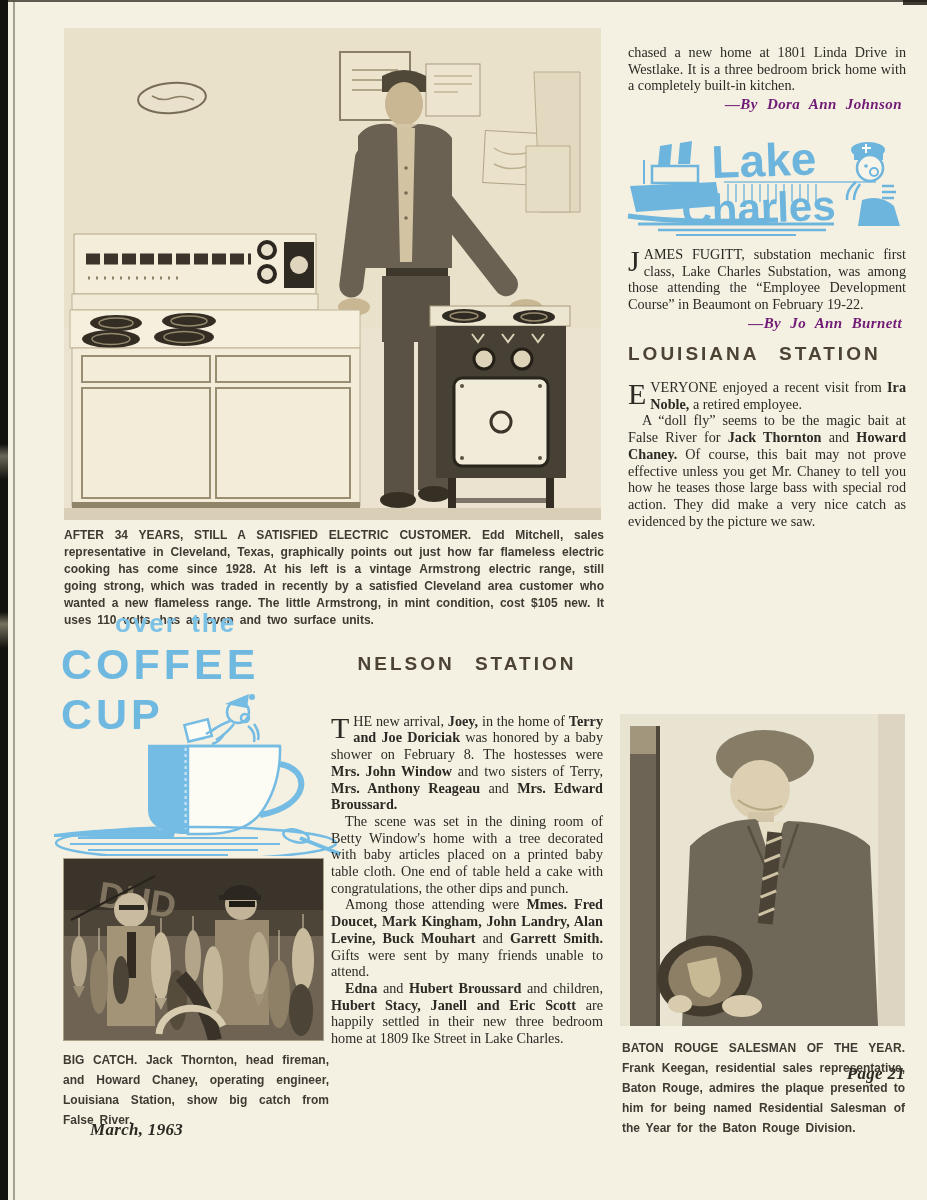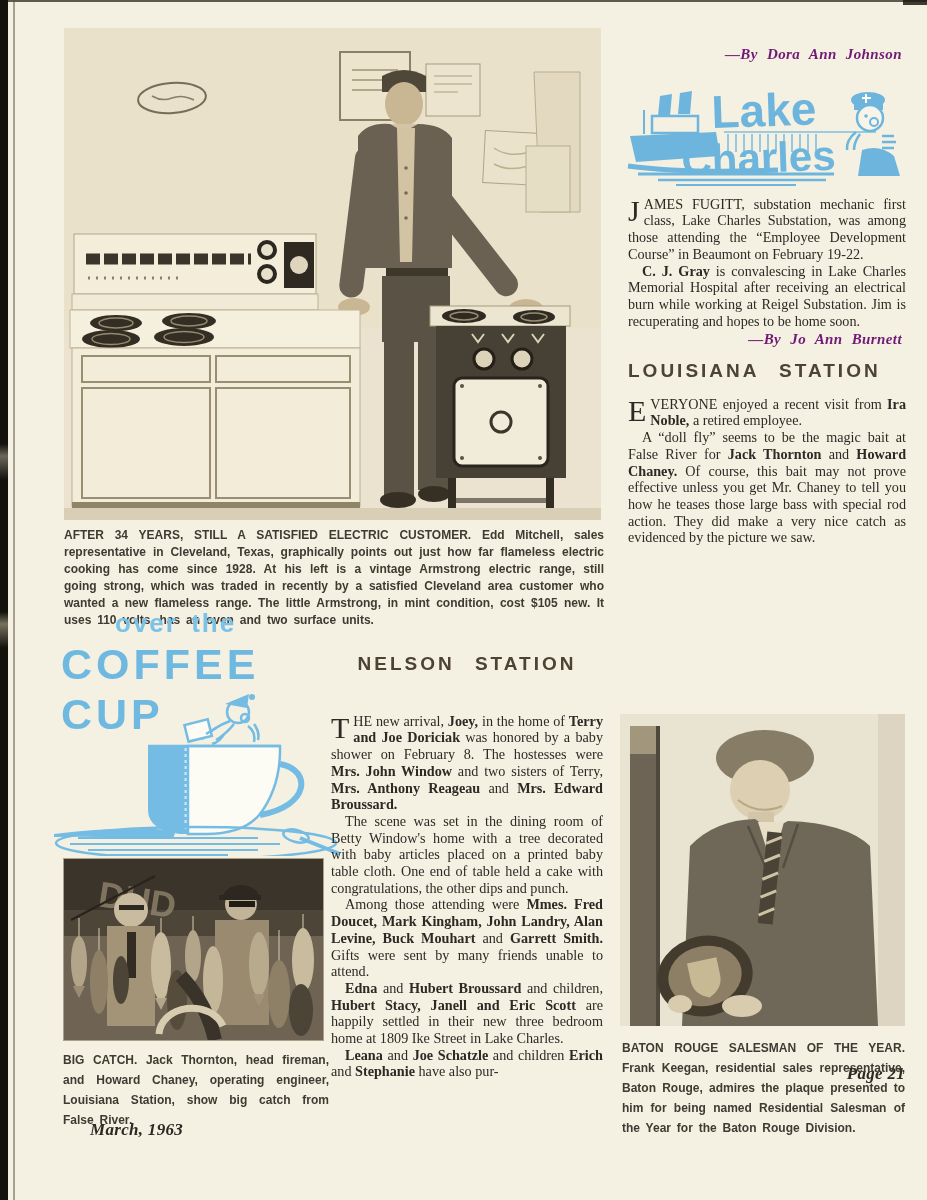--- a/index.html
+++ b/index.html
@@ -239,24 +239,24 @@
 
   <div class="footer-left footer-txt">March, 1963</div>
   <div class="footer-right footer-txt">Page 21</div>
 
   <div class="center-col body-copy">
     <div class="station-heading">NELSON STATION</div>
     <p><span class="dropcap">T</span><span><span>HE new arrival, </span><span class="bseg">Joey,</span><span> in the home of </span><span class="bseg">Terry and Joe Doriciak</span><span> was honored by a baby shower on February 8. The hostesses were </span><span class="bseg">Mrs. John Window</span><span> and two sisters of Terry, </span><span class="bseg">Mrs. Anthony Reageau</span><span> and </span><span class="bseg">Mrs. Edward Broussard.</span></span></p>
     <p class="ind">The scene was set in the dining room of Betty Window's home with a tree decorated with baby articles placed on a printed baby table cloth. One end of table held a cake with congratulations, the other dips and punch.</p>
     <p class="ind"><span>Among those attending were </span><span class="bseg">Mmes. Fred Doucet, Mark Kingham, John Landry, Alan Levine, Buck Mouhart</span><span> and </span><span class="bseg">Garrett Smith.</span><span> Gifts were sent by many friends unable to attend.</span></p>
     <p class="ind"><span class="bseg">Edna</span><span> and </span><span class="bseg">Hubert Broussard</span><span> and children, </span><span class="bseg">Hubert Stacy, Janell and Eric Scott</span><span> are happily settled in their new three bedroom home at 1809 Ike Street in Lake Charles.</span></p>
-    <p class="ind"><span class="bseg">Leana</span><span> and </span><span class="bseg">Joe Schatzle</span><span> and children </span><span class="bseg">Erich</span><span> and </span><span class="bseg">Stephanie</span><span> have also pur-</span></p>
   </div>
 
   <div class="right-col body-copy">
+    <p>chased a new home at 1801 Linda Drive in Westlake. It is a three bedroom brick home with a completely built-in kitchen.</p>
     <div class="byline">—By Dora Ann Johnson</div>
 
     <svg class="lake-logo" width="282" height="112" viewBox="0 0 282 112">
       <g fill="#6db5dd">
         <g>
           <polygon points="6,60 92,56 96,80 12,86"></polygon>
           <rect x="28" y="40" width="46" height="17" fill="none" stroke="#6db5dd" stroke-width="2.5"></rect>
           <polygon points="36,20 48,18 46,40 34,40"></polygon>
           <polygon points="56,17 68,15 66,38 54,38"></polygon>
           <line x1="20" y1="34" x2="20" y2="58" stroke="#6db5dd" stroke-width="2"></line>
@@ -292,21 +292,20 @@
           <circle cx="242" cy="40" r="1.8"></circle>
           <circle cx="250" cy="46" r="4" fill="none" stroke="#6db5dd" stroke-width="2"></circle>
           <path d="M232,56 q-10,8 -9,18 M236,58 q-6,8 -6,16" stroke="#6db5dd" stroke-width="2.5" fill="none"></path>
           <path d="M238,74 q18,-6 32,6 l6,20 h-42 z"></path>
           <path d="M258,60 h12 M258,66 h14 M258,72 h12" stroke="#6db5dd" stroke-width="2.5" fill="none"></path>
         </g>
       </g>
     </svg>
 
     <p><span class="dropcap">J</span><span>AMES FUGITT, substation mechanic first class, Lake Charles Substation, was among those attending the “Employee Development Course” in Beaumont on February 19-22.</span></p>
-    <p class="ind"><span class="bseg">C. J. Gray</span><span> is convalescing in Lake Charles Memorial Hospital after receiving an electrical burn while working at Reigel Substation. Jim is recuperating and hopes to be home soon.</span></p>
     <div class="byline">—By Jo Ann Burnett</div>
 
     <div class="station-heading">LOUISIANA STATION</div>
     <p><span class="dropcap">E</span><span><span>VERYONE enjoyed a recent visit from </span><span class="bseg">Ira Noble,</span><span> a retired employee.</span></span></p>
     <p class="ind"><span>A “doll fly” seems to be the magic bait at False River for </span><span class="bseg">Jack Thornton</span><span> and </span><span class="bseg">Howard Chaney.</span><span> Of course, this bait may not prove effective unless you get Mr. Chaney to tell you how he teases those large bass with special rod action. They did make a very nice catch as evidenced by the picture we saw.</span></p>
   </div>
 
   <svg class="plaque-photo" viewBox="0 0 285 312">
     <rect width="285" height="312" fill="#e9e3d2"></rect>
     <rect x="258" width="27" height="312" fill="#ddd5c1"></rect>

